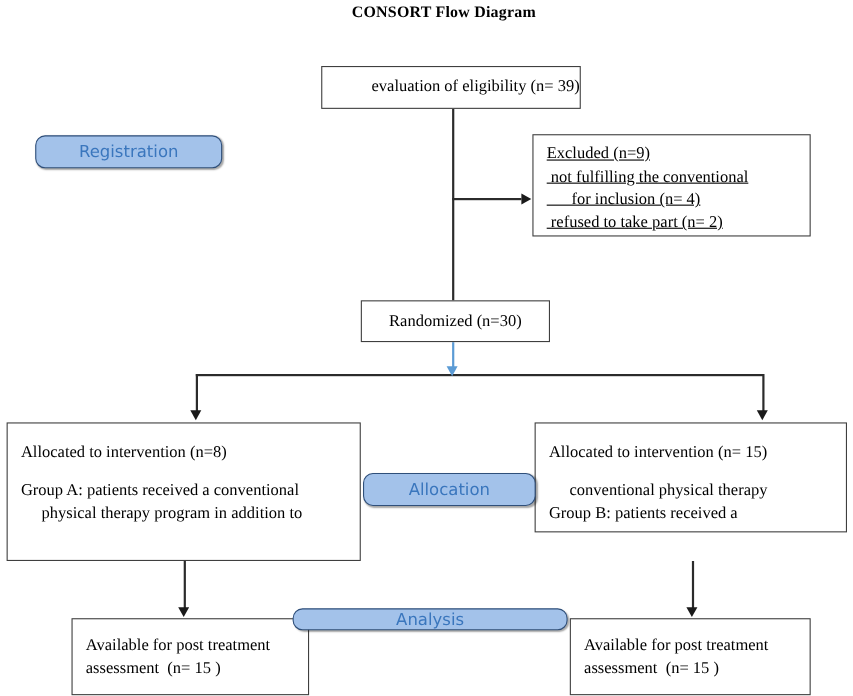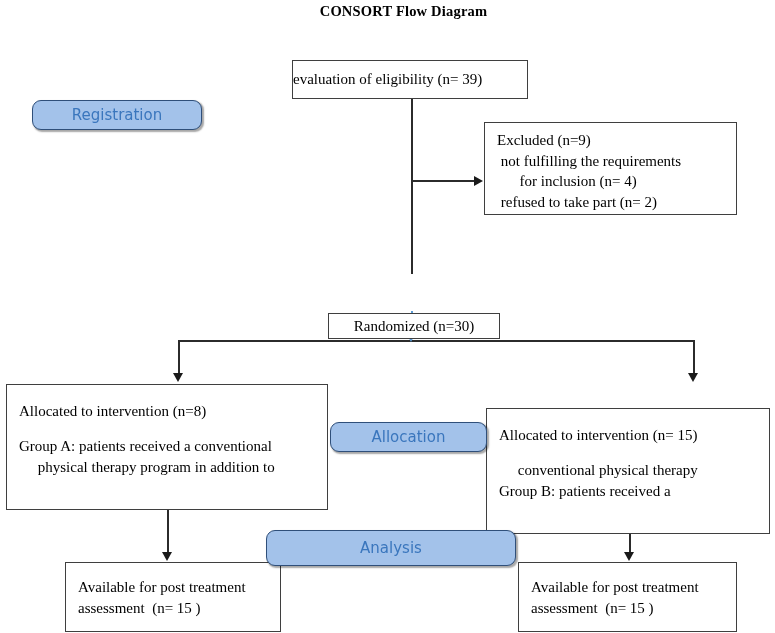--- a/index.html
+++ b/index.html
@@ -34,36 +34,37 @@
     border: 1.3px solid #3f3f3f;
     font-size: 15px;
     line-height: 1.38;
     z-index: 3;
   }
   .box .ln { white-space: pre; display: block; }
   .gap { display: block; height: 0.95em; }
 
   #box-eligibility {
     left: 292px; top: 60px; width: 236px; height: 39px;
-    display: flex; align-items: center; justify-content: flex-start;
+    display: flex; align-items: center; justify-content: flex-end;
   }
   #box-excluded {
     left: 484px; top: 122px; width: 253px; height: 93px;
     padding: 7px 0 0 12px;
+    text-decoration: underline;
   }
   #box-randomized {
-    left: 328px; top: 273px; width: 172px; height: 26px;
-    display: flex; align-items: center; justify-content: center; margin-top: 40px;
+    left: 328px; top: 273px; width: 172px; height: 38px;
+    display: flex; align-items: center; justify-content: center;
   }
   #box-alloc-left {
     left: 6px; top: 384px; width: 322px; height: 126px;
     padding: 16px 8px 0 12px;
   }
   #box-alloc-right {
-    left: 486px; top: 408px; width: 284px; height: 126px;
+    left: 486px; top: 384px; width: 284px; height: 100px;
     padding: 16px 8px 0 12px;
   }
   #box-analysis-left {
     left: 65px; top: 562px; width: 216px; height: 70px;
     padding: 14px 6px 0 12px;
   }
   #box-analysis-right {
     left: 518px; top: 562px; width: 219px; height: 70px;
     padding: 14px 6px 0 12px;
   }
@@ -75,24 +76,25 @@
     border: 1.2px solid #2f4f7a;
     border-radius: 9px;
     color: #3a76bd;
     font-family: "DejaVu Sans", "Liberation Sans", sans-serif;
     font-size: 15px;
     display: flex;
     align-items: center;
     justify-content: center;
     z-index: 6;
     box-shadow: 1.5px 1.5px 1.5px rgba(0,0,0,0.35);
+    margin-top: 23px;
   }
   #badge-registration { left: 32px; top: 100px; width: 170px; height: 30px; }
-  #badge-allocation   { left: 330px; top: 422px; width: 157px; height: 30px; }
-  #badge-analysis     { left: 266px; top: 530px; width: 250px; height: 36px; }
+  #badge-allocation   { left: 330px; top: 407px; width: 157px; height: 30px; }
+  #badge-analysis     { left: 266px; top: 530px; width: 250px; height: 20px; }
 
   .line { position: absolute; background: #2b2b2b; z-index: 1; }
   .vline { width: 1.6px; }
   .hline { height: 1.6px; }
   .blue { background: #5b9bd5; }
 
   .arrow-down {
     position: absolute;
     width: 0; height: 0;
     border-left: 5.5px solid transparent;
@@ -138,21 +140,21 @@
 
   <div class="line vline" style="left:629px; top:510px; height:45px;"></div>
   <div class="arrow-down" style="left:624px; top:552px;"></div>
 
   <div class="box" id="box-eligibility">
     <span class="ln">evaluation of eligibility (n= 39)</span>
   </div>
 
   <div class="box" id="box-excluded">
     <span class="ln">Excluded (n=9)</span>
-    <span class="ln"> not fulfilling the requirements</span>
+    <span class="ln"> not fulfilling the conventional</span>
     <span class="ln">      for inclusion (n= 4)</span>
     <span class="ln"> refused to take part (n= 2)</span>
   </div>
 
   <div class="box" id="box-randomized">
     <span class="ln">Randomized (n=30)</span>
   </div>
 
   <div class="box" id="box-alloc-left">
     <span class="ln">Allocated to intervention (n=8)</span>

